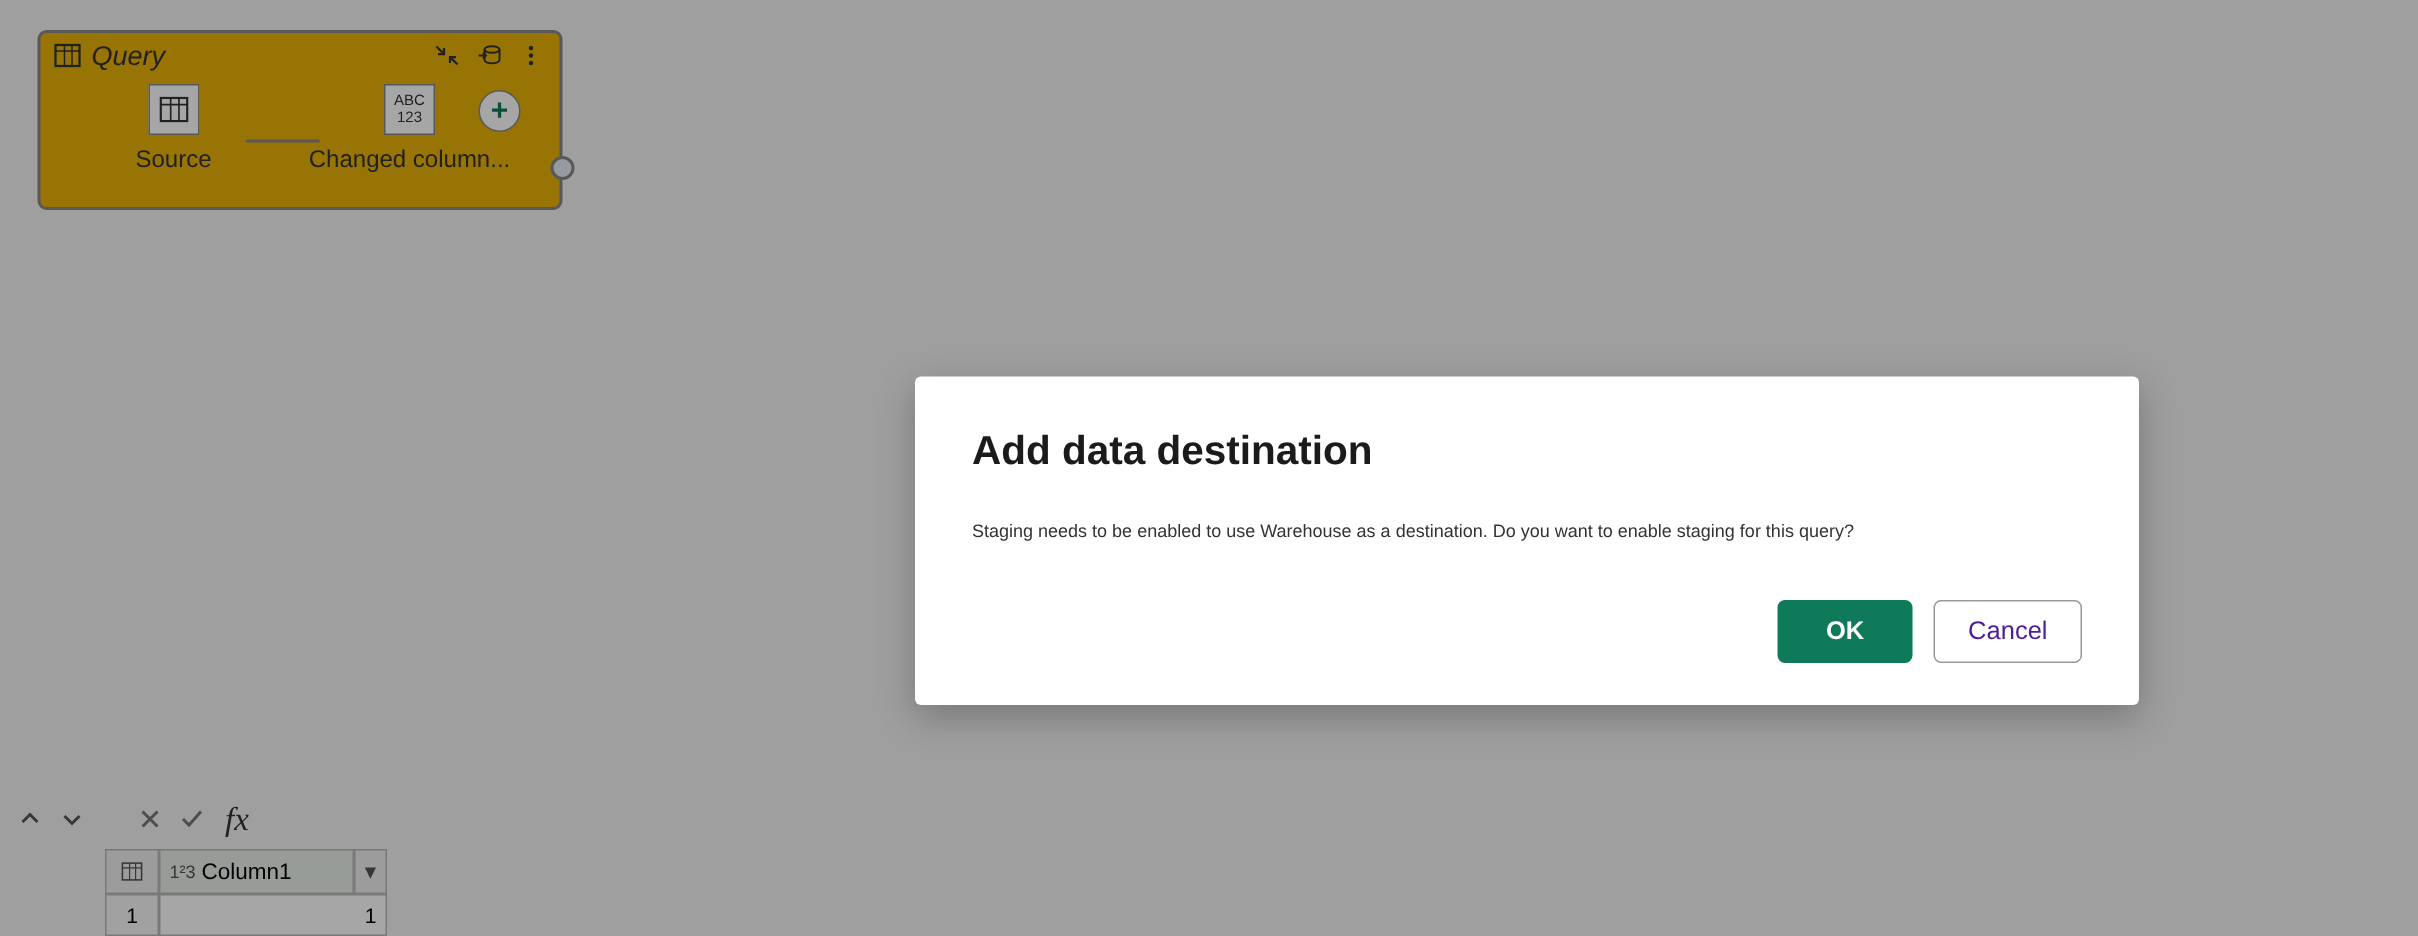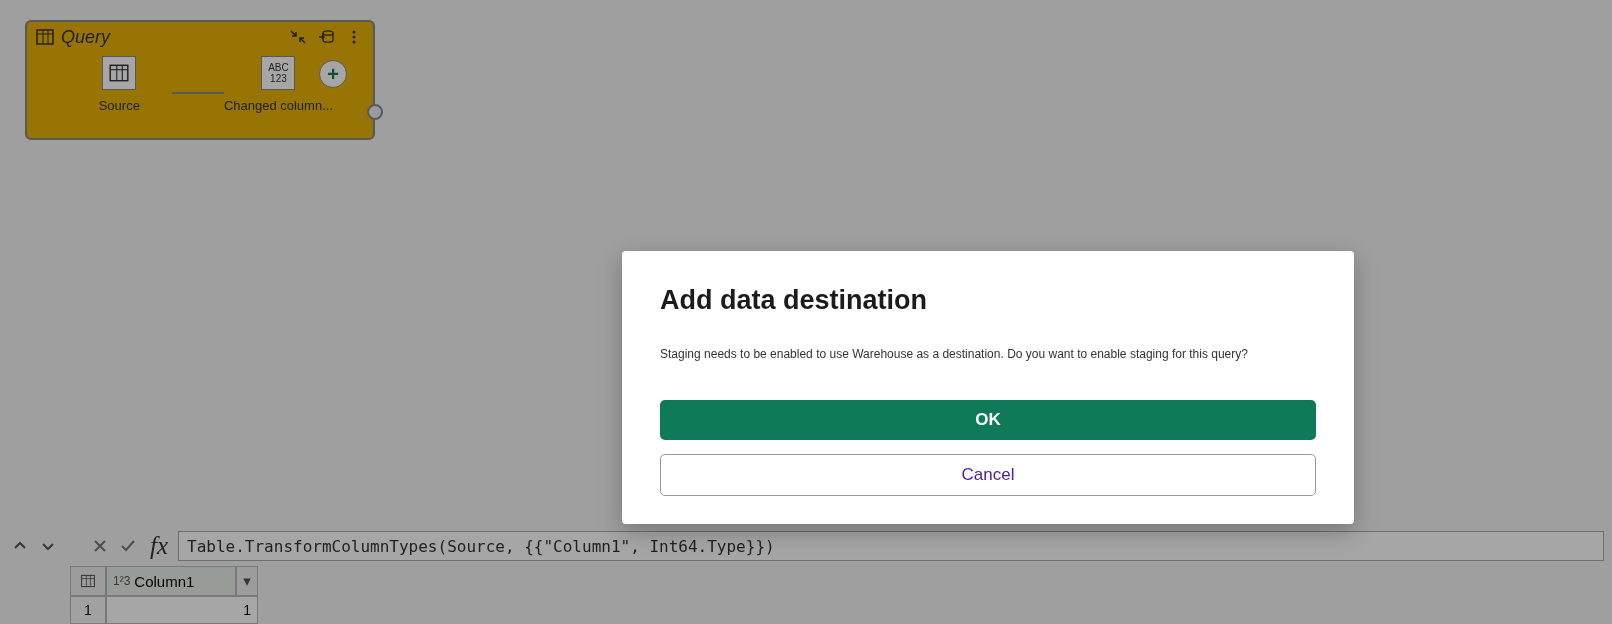--- a/index.html
+++ b/index.html
@@ -14,45 +14,43 @@
 .modal-overlay {
   position: absolute;
   inset: 0;
   background: rgba(0,0,0,0.35);
   z-index: 100;
 }
 .modal {
   position: absolute;
   left: 610px;
   top: 251px;
-  width: 732px;
+  width: 816px;
   background: #fff;
   border-radius: 4px;
   padding: 34px 38px 28px 38px;
   box-shadow: 0 8px 24px rgba(0,0,0,0.25);
   z-index: 200;
-  margin-left: 12px;
 }
 .modal-title {
   font-size: 27px;
   font-weight: 600;
   color: #1b1b1b;
   margin-bottom: 28px;
 }
 .modal-body {
   font-size: 12px;
   color: #333;
   line-height: 1.7;
   margin-bottom: 36px;
 }
 .modal-footer {
   display: flex;
   justify-content: flex-end;
   gap: 14px;
-  flex-direction: column;
 }
 .btn {
   min-width: 90px;
   padding: 10px 22px;
   font-size: 17px;
   border-radius: 5px;
   cursor: pointer;
   font-family: inherit;
 }
 .btn-primary {
@@ -111,21 +109,21 @@
 .step-icon-box {
   width: 34px; height: 34px;
   border: 1px solid #888;
   background: #fff;
   display:flex;flex-direction:column;align-items:center;justify-content:center;
   font-size: 10px;
   line-height:1.1;
   color:#333;
 }
 .step-label {
-  font-size: 13px;
+  font-size: 16px;
   color: #333;
   margin-top: 8px;
   white-space: nowrap;
   overflow: hidden;
   text-overflow: ellipsis;
   max-width: 150px;
 }
 .step-line {
   width: 60px;
   border-top: 2px solid #888;
@@ -172,21 +170,21 @@
 }
 .nav-chevron, .cancel-x, .accept-check {
   width: 24px; height:24px;
   display:flex;align-items:center;justify-content:center;
   color:#555;
   font-size:18px;
 }
 .fx-label {
   font-style: italic;
   font-family: "Times New Roman", serif;
-  font-size: 25px;
+  font-size: 22px;
   color:#333;
   padding: 0 6px;
 }
 .formula-input {
   flex: 1;
   height: 30px;
   border: 1px solid #aaa;
   background:#fff;
   font-family: Consolas, monospace;
   font-size: 16px;
@@ -322,21 +320,20 @@
       <svg width="16" height="16" viewBox="0 0 16 16">
           <path d="M3 3 L13 13 M13 3 L3 13" stroke="#777" stroke-width="2"></path>
         </svg>
     </span>
     <span class="accept-check">
       <svg width="18" height="18" viewBox="0 0 18 18">
           <path d="M3 9 L7 13 L15 4" fill="none" stroke="#777" stroke-width="2"></path>
         </svg>
     </span>
     <span class="fx-label">fx</span>
-    <input class="formula-input" value="Table.TransformColumnTypes(Source, {{&quot;Column1&quot;, Int64.Type}})" style="">
   </div>
   <div class="grid-row-header">
     <div style="width:70px"></div>
     <div class="grid-corner">
       <svg width="16" height="16" viewBox="0 0 20 20">
           <rect x="2" y="3" width="16" height="14" fill="none" stroke="#555" stroke-width="1.3"></rect>
           <line x1="2" y1="7" x2="18" y2="7" stroke="#555"></line>
           <line x1="8" y1="3" x2="8" y2="17" stroke="#555"></line>
           <line x1="13" y1="3" x2="13" y2="17" stroke="#555"></line>
         </svg>

